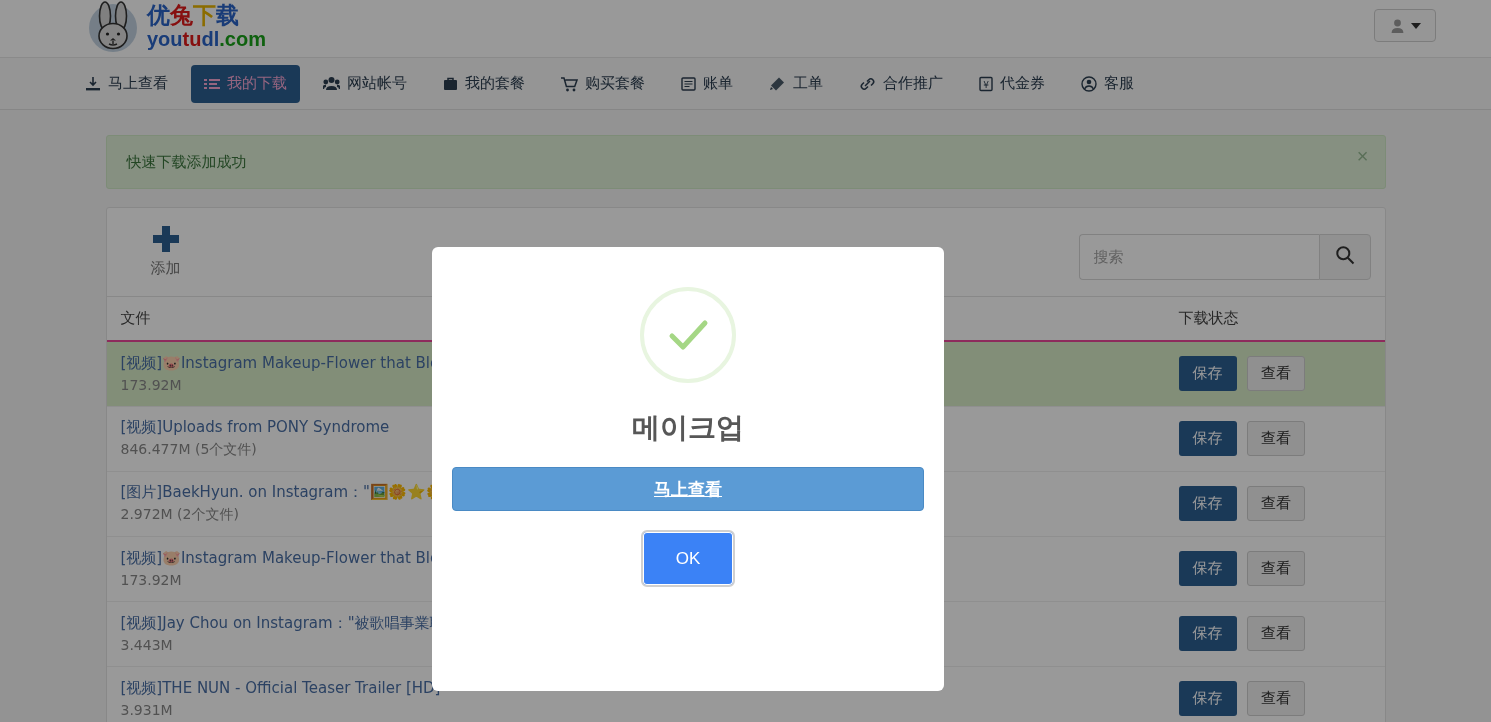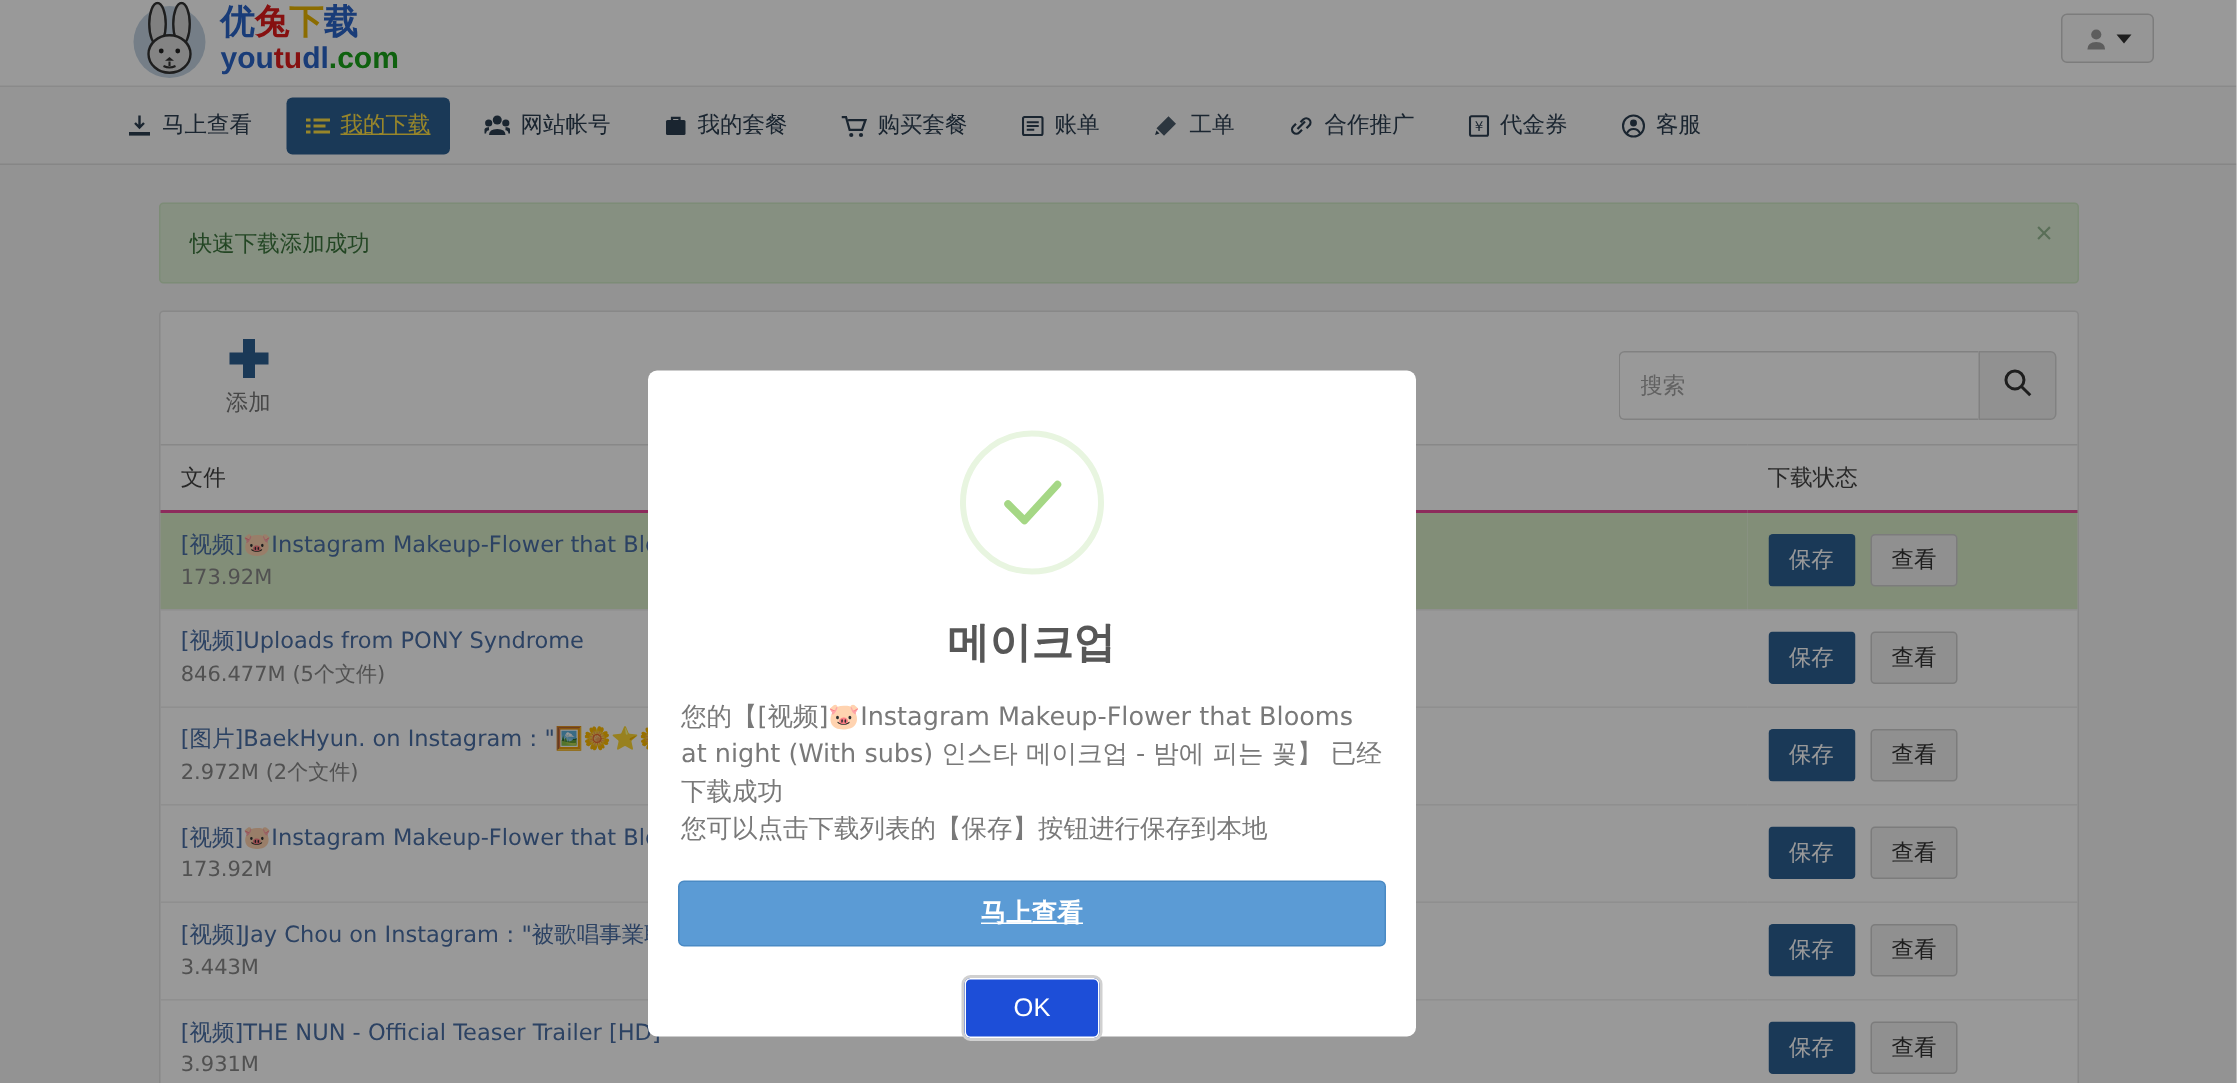--- a/index.html
+++ b/index.html
@@ -81,22 +81,21 @@
     border-radius: 4px;
     font-size: 15px;
     color: #2c3e50;
     font-family: "DejaVu Sans", sans-serif;
     white-space: nowrap;
     cursor: pointer;
     margin-right: 10px;
   }
   .nav-item.active {
     background: #2c5f92;
-    color: #fde047;
-    text-decoration: underline;
+    color: #f9a8d4;
   }
   .nav-item svg { display:block; flex: none; }
 
   
   .container {
     margin: 0 auto;
     width: 1280px;
     padding-top: 25px;
   }
   .alert {
@@ -265,22 +264,22 @@
     color: #ffffff;
     font-size: 17px; font-weight: bold;
     text-decoration: underline;
     cursor: pointer;
     font-family: "DejaVu Sans", sans-serif;
     line-height: 42px;
   }
   .btn-ok {
     margin: 19px auto 0 auto;
     display: block;
-    width: 94px; height: 44px;
-    background: #1d4ed8;
+    width: 94px; height: 57px;
+    background: #3b82f6;
     color: #fff;
     font-size: 17px;
     border: 2px solid #d0d0d0;
     border-radius: 6px;
     cursor: pointer;
     font-family: "Liberation Sans", sans-serif;
     box-shadow: 0 0 0 1px #ffffff inset;
   }
 </style>
 </head>
@@ -526,19 +525,15 @@
 
 <div id="overlay"></div>
 
 <div id="modal">
   <div class="check-circle">
     <svg width="58" height="58" viewBox="0 0 58 58">
       <path d="M13 30 L24 41 L46 17" stroke="#a5d785" stroke-width="5" fill="none" stroke-linecap="round" stroke-linejoin="round"></path>
     </svg>
   </div>
   <div class="modal-title">메이크업</div>
-  <div class="modal-body">
-    <span>您的【[视频]🐷Instagram Makeup-Flower that Blooms at night (With subs) 인스타 메이크업 - 밤에 피는 꽃】 已经下载成功</span>
-    <span class="line2">您可以点击下载列表的【保存】按钮进行保存到本地</span>
-  </div>
   <div class="btn-primary-wide">马上查看</div>
   <button class="btn-ok">OK</button>
 </div>
 
 </body></html>

